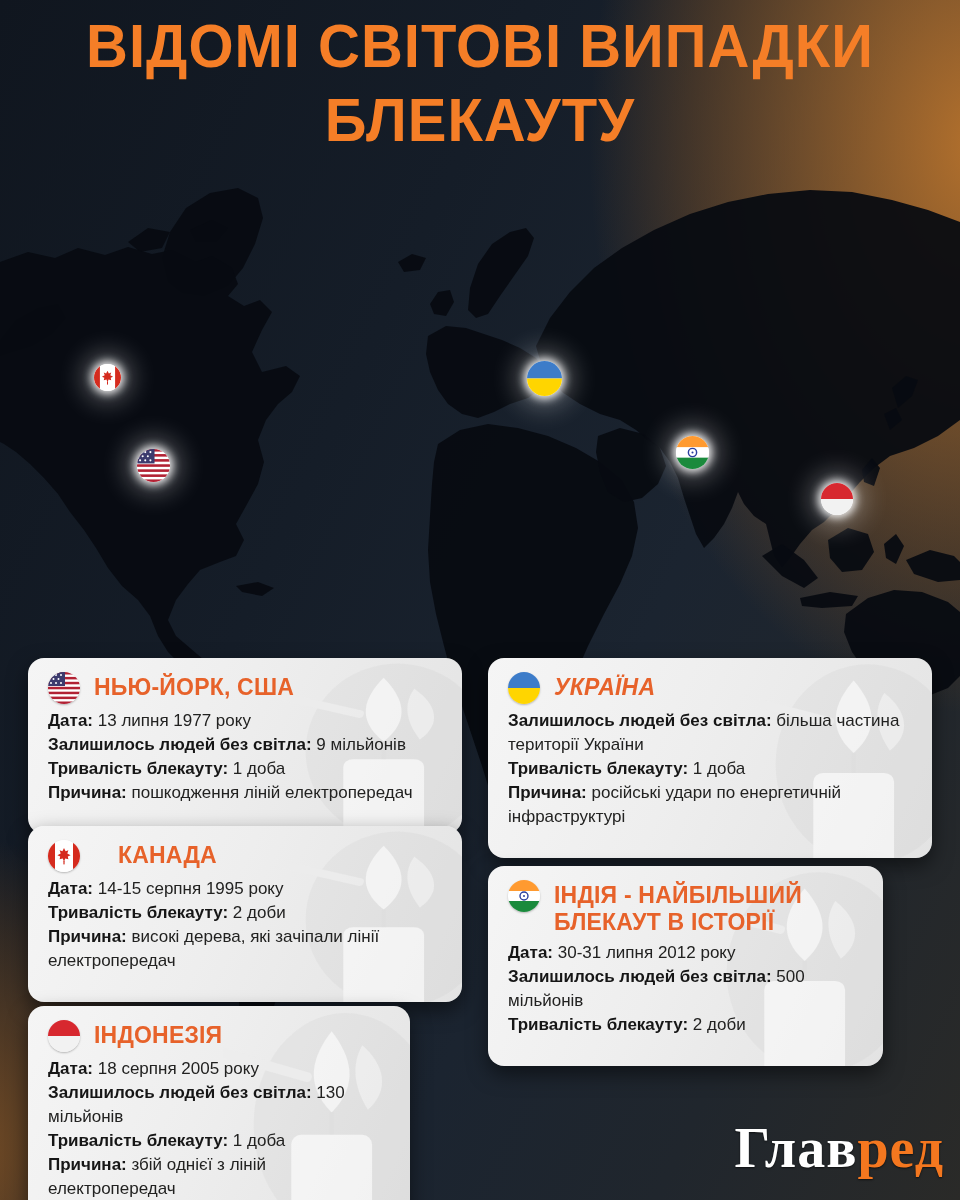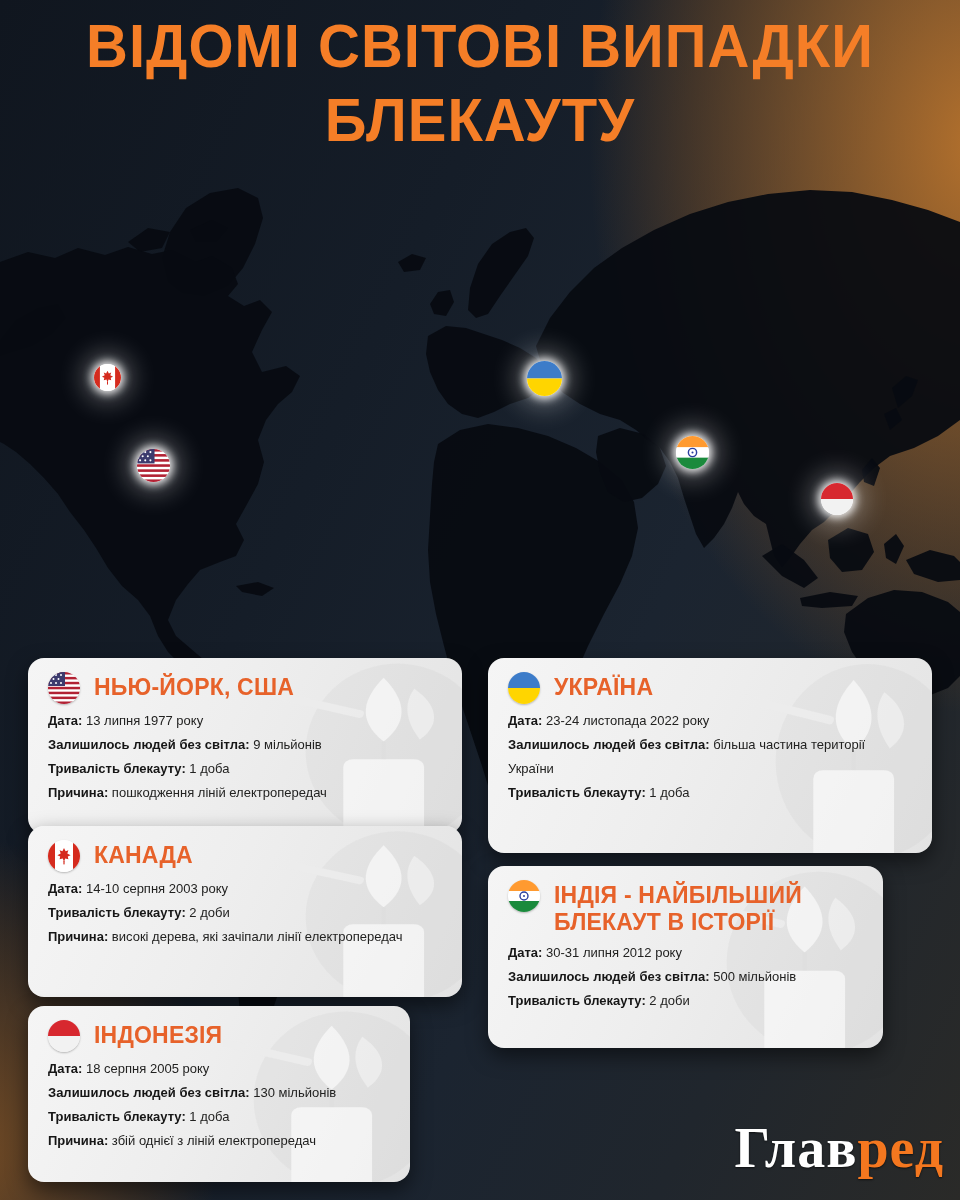--- a/index.html
+++ b/index.html
@@ -29,21 +29,21 @@
   .card{
     position:absolute; border-radius:16px; overflow:hidden;
     background:linear-gradient(115deg,#f5f5f5 0%, #eeeeee 45%, #e3e3e3 100%);
     box-shadow:0 8px 20px rgba(0,0,0,.5);
     padding:13px 20px 29px 20px; box-sizing:border-box;
   }
   .candle{position:absolute; right:-8px; top:0; height:100%; width:195px; opacity:.55; pointer-events:none;}
   .card-head{position:relative; display:flex; align-items:flex-start; gap:14px; margin-bottom:5px;}
   .flag{width:32px;height:32px;border-radius:50%;overflow:hidden;flex:0 0 32px;box-shadow:0 1px 2px rgba(0,0,0,.25); margin-top:1px;}
   .card-title{margin:0; font-size:23px; line-height:27px; font-weight:700; letter-spacing:.2px; padding-top:3px;}
-  .card-body{position:relative; font-size:13px; line-height:24px; color:#222221;}
+  .card-body{position:relative; font-size:17px; line-height:24px; color:#222221;}
   .card-body p{margin:0;}
   .card-body b{color:#161616;}
   
   .card-usa      {left:28px;  top:658px; width:434px; min-height:156px;}
   .card-canada   {left:28px;  top:826px; width:434px; min-height:171px;}
   .card-indonesia{left:28px;  top:1006px;width:382px; min-height:152px;}
   .card-ukraine  {left:488px; top:658px; width:444px; min-height:195px;}
   .card-india    {left:488px; top:866px; width:395px; min-height:182px;}
   
   .logo{
@@ -226,24 +226,24 @@
     <div class="card-head">
       <span class="flag">
         <svg viewBox="0 0 32 32">
             <rect width="32" height="32" fill="#fff"></rect>
             <rect x="0" width="7" height="32" fill="#D52B1E"></rect>
             <rect x="25" width="7" height="32" fill="#D52B1E"></rect>
             <path fill="#D52B1E" d="M16,8 L17.6,11.2 L20.4,10.2 L19.3,13.4 L22.6,15.2 L19.8,16.4 L20.4,19.2 L17.2,18.4 L16,22 L14.8,18.4 L11.6,19.2 L12.2,16.4 L9.4,15.2 L12.7,13.4 L11.6,10.2 L14.4,11.2 Z"></path>
             <rect x="15.4" y="21" width="1.2" height="3.4" fill="#D52B1E"></rect>
           </svg>
       </span>
-      <h2 class="card-title" style="color:#E7622A;">КАНАДА</h2>
-    </div>
-    <div class="card-body">
-      <p><b>Дата:</b> <span>14-10 серпня 2003 року</span></p>
+      <h2 class="card-title" style="color:#E7622A;margin-left:24px;">КАНАДА</h2>
+    </div>
+    <div class="card-body">
+      <p><b>Дата:</b> <span>14-15 серпня 1995 року</span></p>
       <p><b>Тривалість блекауту:</b> <span>2 доби</span></p>
       <p><b>Причина:</b> <span>високі дерева, які зачіпали лінії електропередач</span></p>
     </div>
   </div>
 
   <div class="card card-indonesia">
     <svg class="candle" viewBox="0 0 140 160" preserveAspectRatio="none">
       <ellipse cx="88" cy="85" rx="66" ry="80" fill="#c9c9c9" opacity="0.35"></ellipse>
       <path d="M78,18 C92,36 98,56 78,76 C58,56 64,36 78,18 Z" fill="#fbfbfb"></path>
       <path d="M100,28 C116,42 120,60 104,74 C94,58 92,42 100,28 Z" fill="#f1f1f1"></path>
@@ -277,26 +277,26 @@
       <line x1="78" y1="76" x2="78" y2="92" stroke="#d7d7d7" stroke-width="3"></line>
       <path d="M56,92 h44 a7,7 0 0 1 7,7 v61 h-58 v-61 a7,7 0 0 1 7,-7 z" fill="#fdfdfd"></path>
     </svg>
     <div class="card-head">
       <span class="flag">
         <svg viewBox="0 0 32 32">
             <rect width="32" height="16" fill="#3D7CC9"></rect>
             <rect y="16" width="32" height="16" fill="#FFD500"></rect>
           </svg>
       </span>
-      <h2 class="card-title" style="color:#E7622A;">УКРАЇНА</h2>
-    </div>
-    <div class="card-body">
-      <p><b>Дата:</b> <span>23-24 листопада 2022 року</span></p>
+      <h2 class="card-title" style="color:#E7622A;font-style:italic;">УКРАЇНА</h2>
+    </div>
+    <div class="card-body">
       <p><b>Залишилось людей без світла:</b> <span>більша частина території України</span></p>
       <p><b>Тривалість блекауту:</b> <span>1 доба</span></p>
+      <p><b>Причина:</b> <span>російські удари по енергетичній інфраструктурі</span></p>
     </div>
   </div>
 
   <div class="card card-india">
     <svg class="candle" viewBox="0 0 140 160" preserveAspectRatio="none">
       <ellipse cx="88" cy="85" rx="66" ry="80" fill="#c9c9c9" opacity="0.35"></ellipse>
       <path d="M78,18 C92,36 98,56 78,76 C58,56 64,36 78,18 Z" fill="#fbfbfb"></path>
       <path d="M100,28 C116,42 120,60 104,74 C94,58 92,42 100,28 Z" fill="#f1f1f1"></path>
       <rect x="-26" y="30" width="92" height="7" rx="3" transform="rotate(16 0 34)" fill="#ededed"></rect>
       <line x1="78" y1="76" x2="78" y2="92" stroke="#d7d7d7" stroke-width="3"></line>

